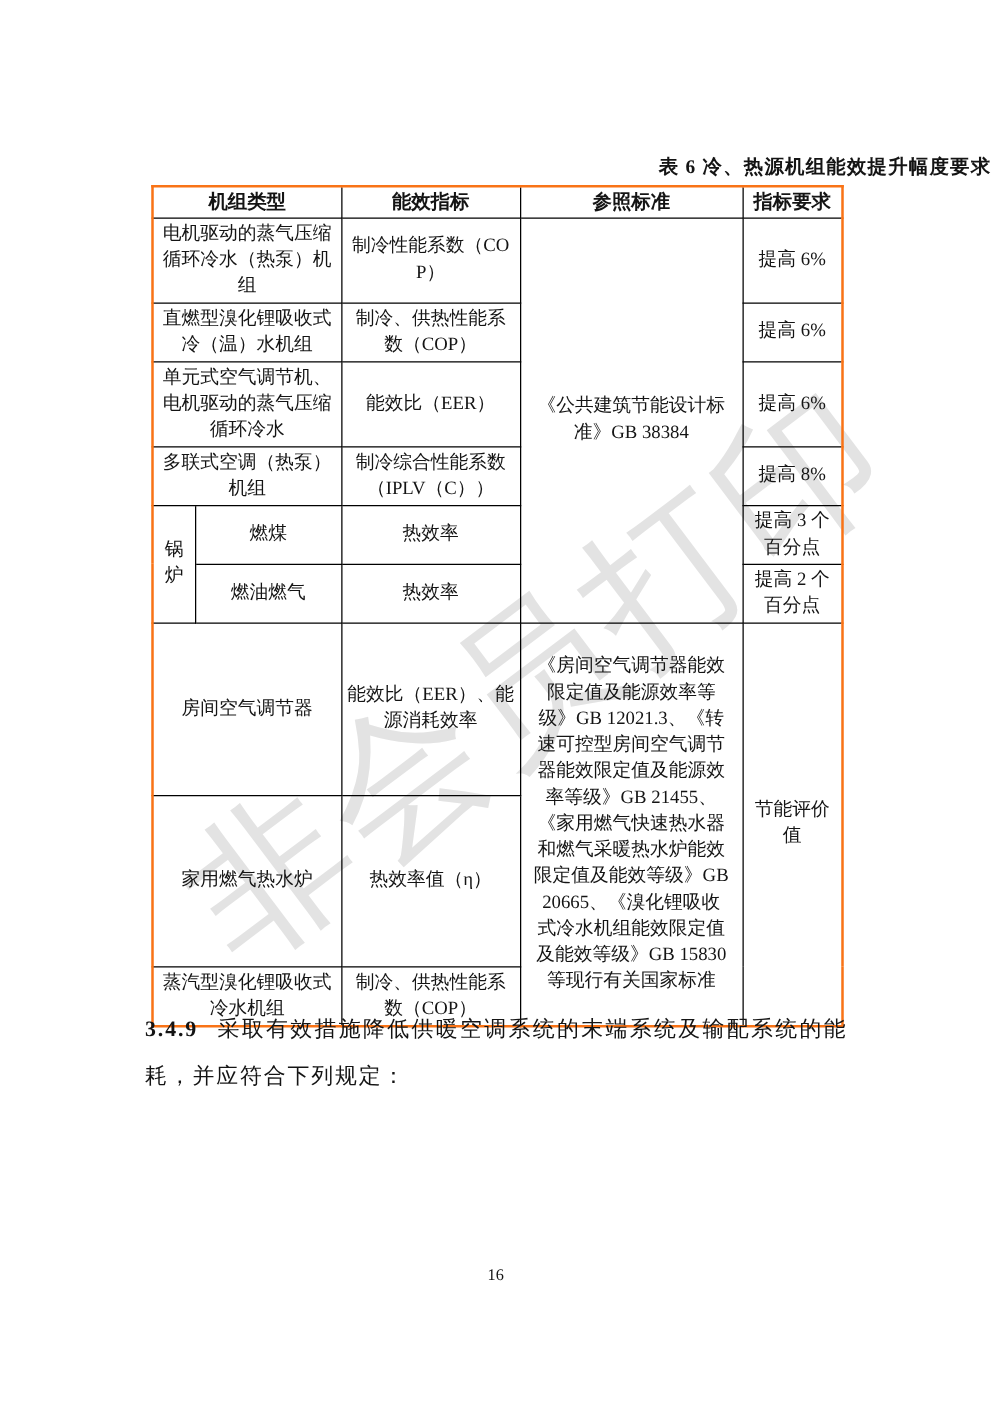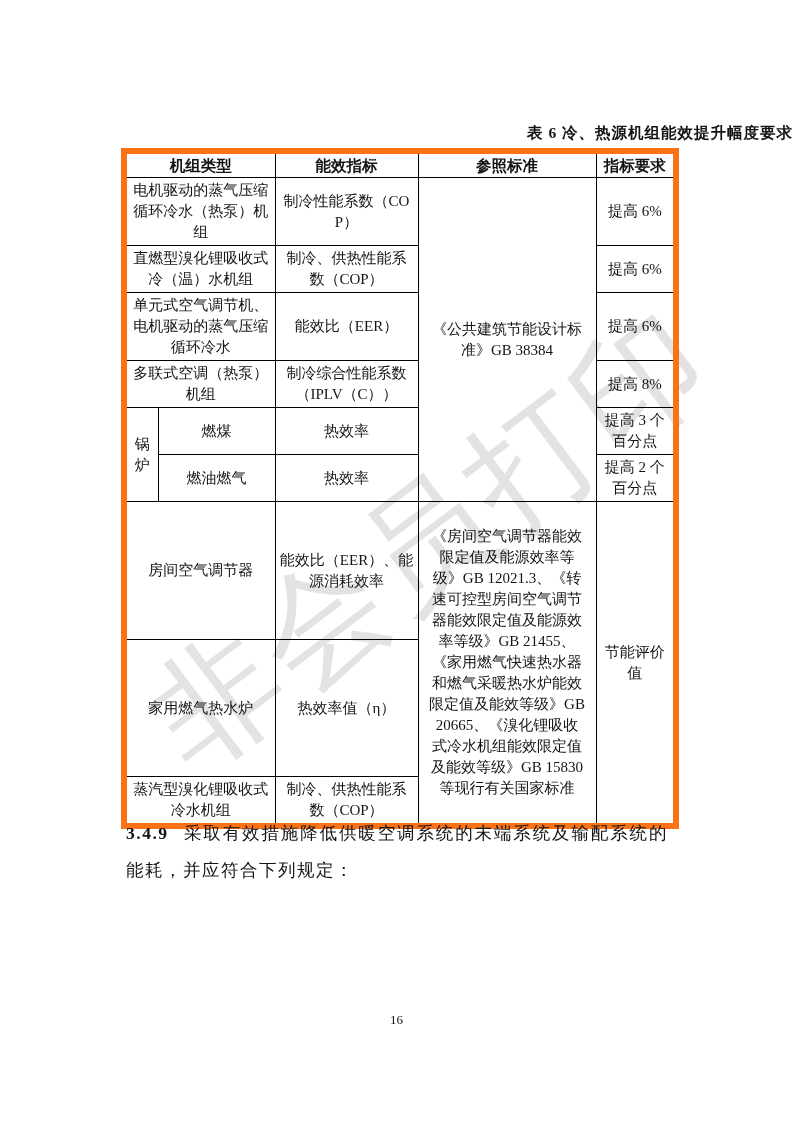--- a/index.html
+++ b/index.html
@@ -25,21 +25,21 @@
   }
   .content { position:relative; z-index:1; }
   .tbl-title {
     position:absolute; top:123px; left:0; width:100%;
     text-align:right; font-weight:bold; font-size:15.5px;
     letter-spacing:1px;
   }
   table.eff {
     position:absolute; left:121px; top:148px;
     border-collapse:collapse; table-layout:fixed;
-    border:6px solid #f97316;
+    border:2px solid #f97316;
     background:transparent;
   }
   table.eff td, table.eff th {
     border:1px solid #000;
     font-size:15px;
     line-height:21px;
     text-align:center;
     vertical-align:middle;
     padding:2px 4px;
     font-weight:normal;
@@ -53,21 +53,21 @@
     padding:2px 3px 2px 7px;
   }
   td.pre { white-space:pre-line; }
   td.vert { padding:2px 3px; line-height:23px; }
   .body-text {
     position:absolute; left:108px; top:797px; width:578px;
     font-size:17.5px; line-height:37px;
     letter-spacing:1.5px;
     text-align:justify;
   }
-  .body-text p { margin:18px; }
+  .body-text p { margin:8px; }
   .body-text p.item { text-indent:40px; }
   .bnum { font-weight:bold; margin-right:15px; }
   .page-num {
     position:absolute; top:1012px; left:0; width:100%;
     text-align:center; font-size:13px;
   }
 </style>
 </head>
 <body>
 

